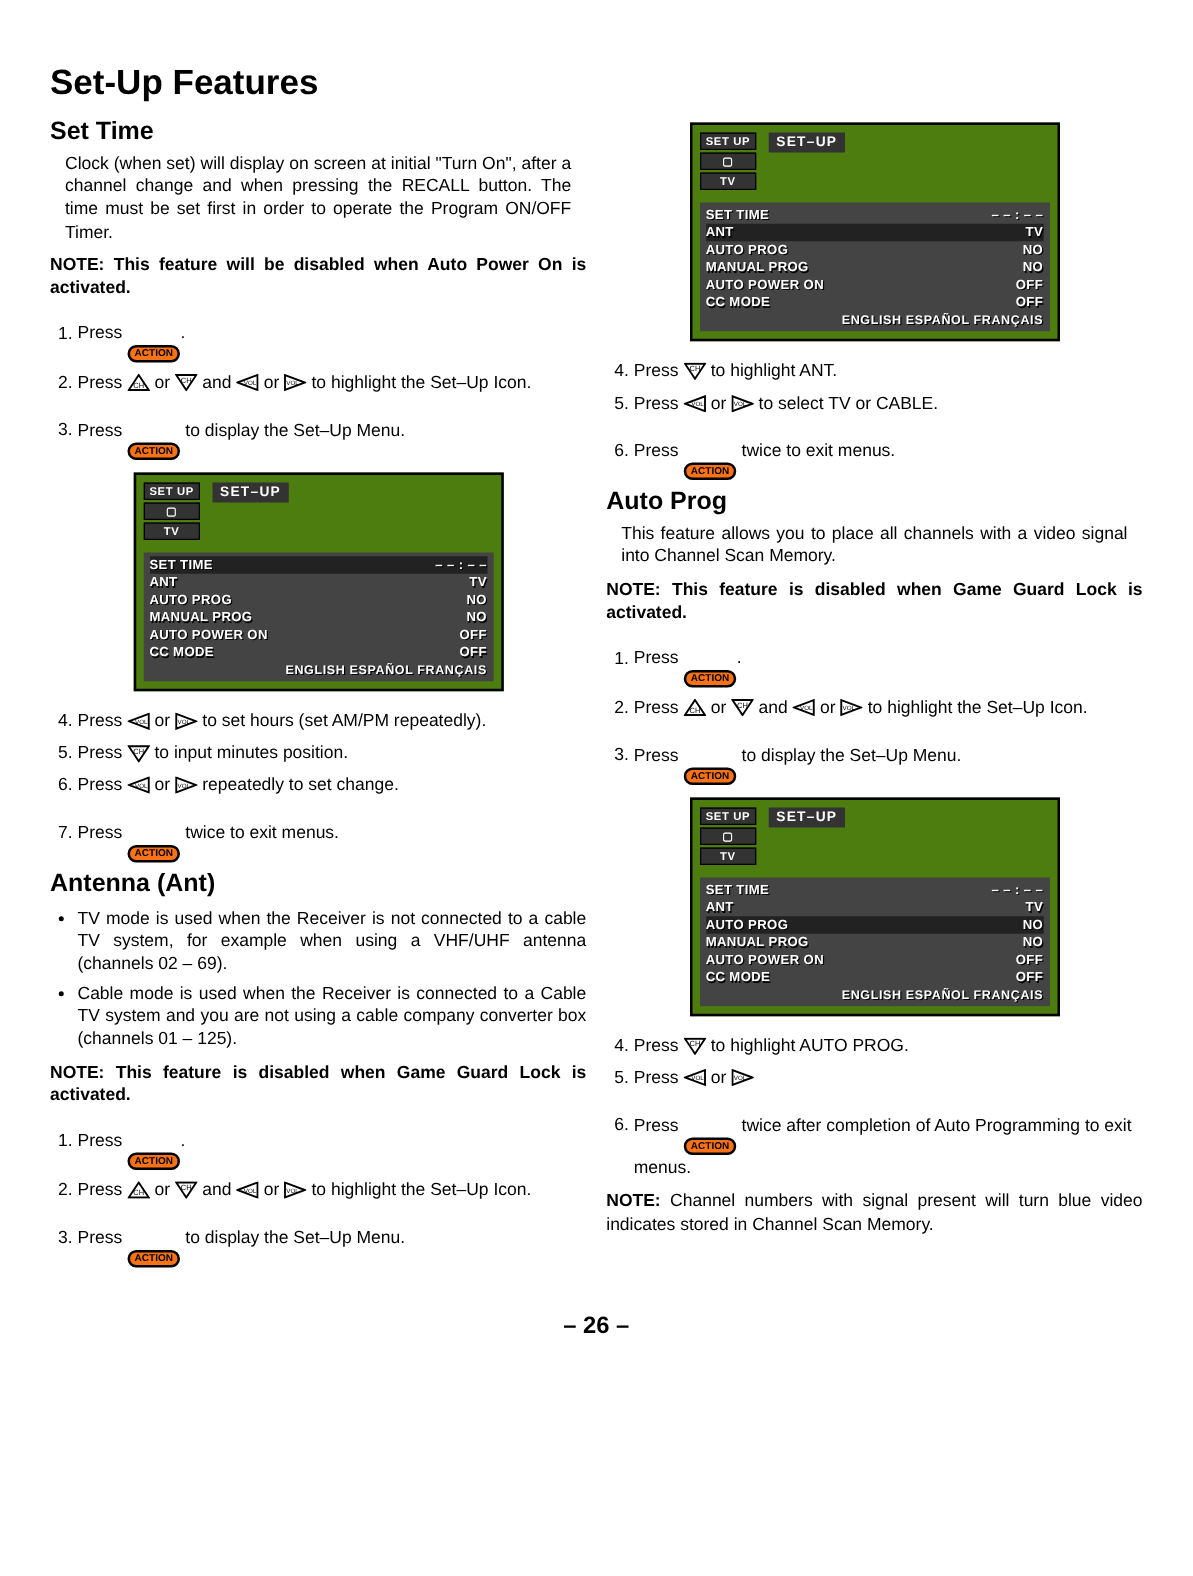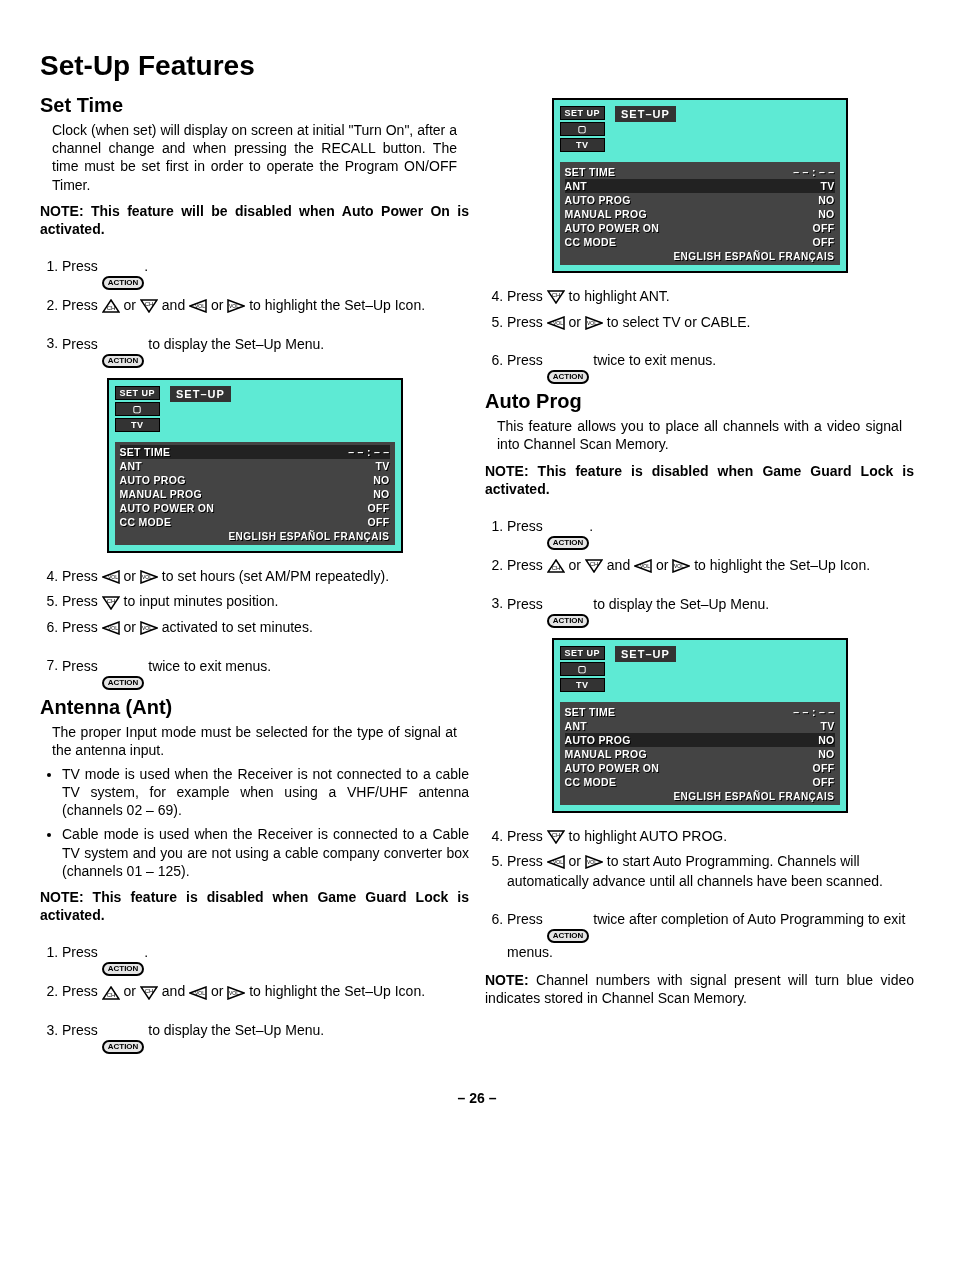--- a/index.html
+++ b/index.html
@@ -56,21 +56,21 @@
     text-align: justify;
   }
   .menu-box {
     border: 2px solid #000;
     margin: 10px auto 14px auto;
     width: 280px;
     padding: 6px;
     font-size: 11px;
     font-weight: bold;
     color: #000;
-    background: #5eead4;
+    background: #4d7c0f;
   }
   .menu-top {
     display: flex;
     align-items: flex-start;
     gap: 10px;
     margin-bottom: 10px;
   }
   .menu-iconblock {
     display: flex;
     flex-direction: column;
@@ -116,39 +116,39 @@
     letter-spacing: 0.5px;
   }
   .btn {
     display: inline-block;
     border: 2px solid #000;
     border-radius: 10px;
     font-size: 8px;
     font-weight: bold;
     padding: 1px 4px;
     vertical-align: middle;
-    background: #e5e5e5;
+    background: #f97316;
     line-height: 1;
     margin-top: 32px;
   }
   .tri {
     display: inline-flex;
     justify-content: center;
     align-items: center;
     vertical-align: middle;
     width: 18px;
     height: 14px;
     position: relative;
   }
   .tri svg { display: block; }
   .pagenum {
     text-align: center;
     font-weight: bold;
     margin-top: 30px;
-    font-size: 14px;
+    font-size: 19px;
   }
 </style>
 </head>
 <body>
 
 <h1>Set-Up Features</h1>
 
 <div class="columns">
 
   <div class="col">
@@ -256,29 +256,28 @@
         <span>Press </span><span class="tri">
             <svg width="18" height="14">
               <polygon points="17,1 17,13 1,7" fill="none" stroke="#000" stroke-width="1.5"></polygon>
               <text x="11" y="9" font-size="5" text-anchor="middle">VOL</text>
             </svg>
           </span><span> or </span><span class="tri">
             <svg width="18" height="14">
               <polygon points="1,1 1,13 17,7" fill="none" stroke="#000" stroke-width="1.5"></polygon>
               <text x="7" y="9" font-size="5" text-anchor="middle">VOL</text>
             </svg>
-          </span><span> activated to set minutes.</span>
+          </span><span> repeatedly to set change.</span>
       </li>
       <li>
         <span>Press </span><span class="btn">ACTION</span><span> twice to exit menus.</span>
       </li>
     </ol>
 
     <h2>Antenna (Ant)</h2>
-    <p>The proper Input mode must be selected for the type of signal at the antenna input.</p>
     <ul>
       <li>TV mode is used when the Receiver is not connected to a cable TV system, for example when using a VHF/UHF antenna (channels 02 – 69).</li>
       <li>Cable mode is used when the Receiver is connected to a Cable TV system and you are not using a cable company converter box (channels 01 – 125).</li>
     </ul>
     <p class="note">
       <span>NOTE:</span>
       <span>This feature is disabled when Game Guard Lock is activated.</span>
     </p>
     <ol>
       <li>
@@ -469,21 +468,21 @@
         <span>Press </span><span class="tri">
             <svg width="18" height="14">
               <polygon points="17,1 17,13 1,7" fill="none" stroke="#000" stroke-width="1.5"></polygon>
               <text x="11" y="9" font-size="5" text-anchor="middle">VOL</text>
             </svg>
           </span><span> or </span><span class="tri">
             <svg width="18" height="14">
               <polygon points="1,1 1,13 17,7" fill="none" stroke="#000" stroke-width="1.5"></polygon>
               <text x="7" y="9" font-size="5" text-anchor="middle">VOL</text>
             </svg>
-          </span><span> to start Auto Programming. Channels will automatically advance until all channels have been scanned.</span>
+          </span>
       </li>
       <li>
         <span>Press </span><span class="btn">ACTION</span><span> twice after completion of Auto Programming to exit menus.</span>
       </li>
     </ol>
 
     <p class="note" style="font-weight:normal;text-align:justify">
       <b><span>NOTE:</span></b>
       <span>Channel numbers with signal present will turn blue video indicates stored in Channel Scan Memory.</span>
     </p>

